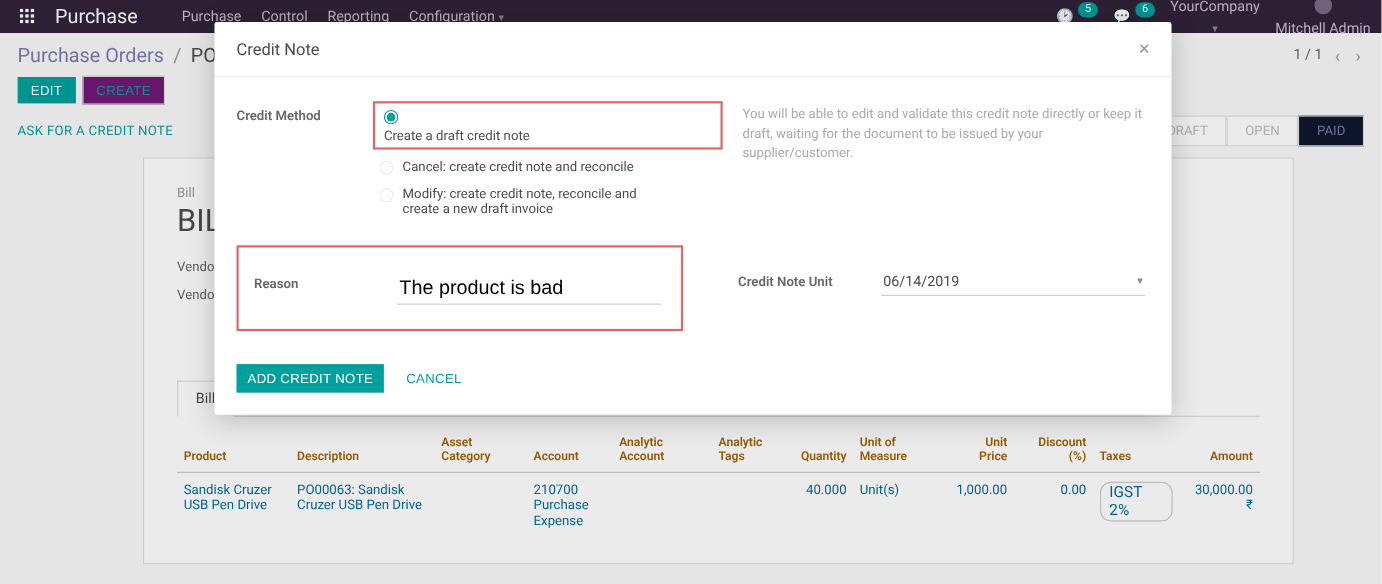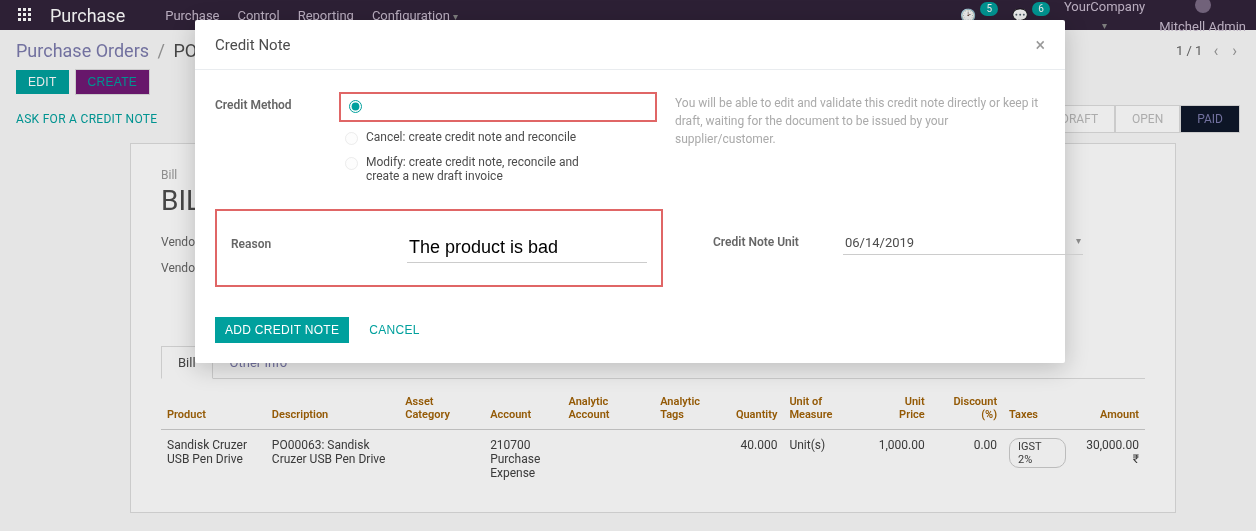--- a/index.html
+++ b/index.html
@@ -58,23 +58,23 @@
     .sheet-row { display: flex; gap: 30px; margin-top: 4px; }
     .sheet-label { width: 140px; color: #666; font-size: 12px; padding: 4px 0; }
     .sheet-val { color: #00a09d; }
     .sheet-two-col { display: flex; }
     .sheet-col { flex: 1; }
     .tabs { margin-top: 24px; border-bottom: 1px solid #ddd; display: flex; }
     .tab { padding: 8px 16px; color: #7c7bad; cursor: pointer; border: 1px solid transparent; position: relative; top: 1px; }
     .tab.active { background: #fff; border: 1px solid #ddd; border-bottom-color: #fff; color: #4c4c4c; }
     table.lines { width: 100%; border-collapse: collapse; margin-top: 8px; }
     table.lines th { text-align: left; font-weight: 600; font-size: 11px; color: #a16207; padding: 8px 6px; border-bottom: 1px solid #ccc; vertical-align: bottom; }
-    table.lines td { font-size: 12px; color: #404040; padding: 8px 6px; vertical-align: top; }
+    table.lines td { font-size: 12px; color: #0369a1; padding: 8px 6px; vertical-align: top; }
     table.lines th.num, table.lines td.num { text-align: right; }
-    .tax-pill { border: 1px solid #ccc; border-radius: 10px; padding: 1px 8px; font-size: 11px; display: inline-block; }
+    .tax-pill { border: 1px solid #ccc; border-radius: 10px; padding: 1px 8px; font-size: 14px; display: inline-block; }
     
     .modal-backdrop {
       position: absolute;
       inset: 0;
       background: rgba(0,0,0,0.08);
     }
     .modal {
       position: absolute;
       left: 195px;
       top: 20px;
@@ -251,37 +251,38 @@
   </div>
   <div class="modal-body">
 
     <div class="top-row">
       <div style="flex:1; display:flex;">
         <div class="form-label">Credit Method</div>
         <div class="form-field">
           <div class="radio-group">
             <label class="radio-item hl-red-single" style="padding:4px 8px;">
               <input type="radio" name="cm" checked="" style="">
+              <span class="sublabel">Create a draft credit note</span>
             </label>
             <label class="radio-item">
               <input type="radio" name="cm" disabled="" style="opacity: 0.4;">
               <span class="sublabel">Cancel: create credit note and reconcile</span>
             </label>
             <label class="radio-item">
               <input type="radio" name="cm" disabled="" style="opacity: 0.4;">
               <span class="sublabel">Modify: create credit note, reconcile and create a new draft invoice</span>
             </label>
           </div>
         </div>
       </div>
       <div class="help-text">You will be able to edit and validate this credit note directly or keep it draft, waiting for the document to be issued by your supplier/customer.</div>
     </div>
 
     <div class="two-col-modal">
-      <div class="hl-red reason-block" style="padding:22px 14px;gap:46px;">
+      <div class="hl-red reason-block" style="padding:22px 14px;">
         <div class="form-label">Reason</div>
         <div class="form-field">
           <input class="text-input" value="The product is bad" style="">
         </div>
       </div>
       <div class="reason-block" style="padding:22px 0;">
         <div class="form-label">Credit Note Unit</div>
         <div class="form-field">
           <div class="date-input">
             <span>06/14/2019</span>

